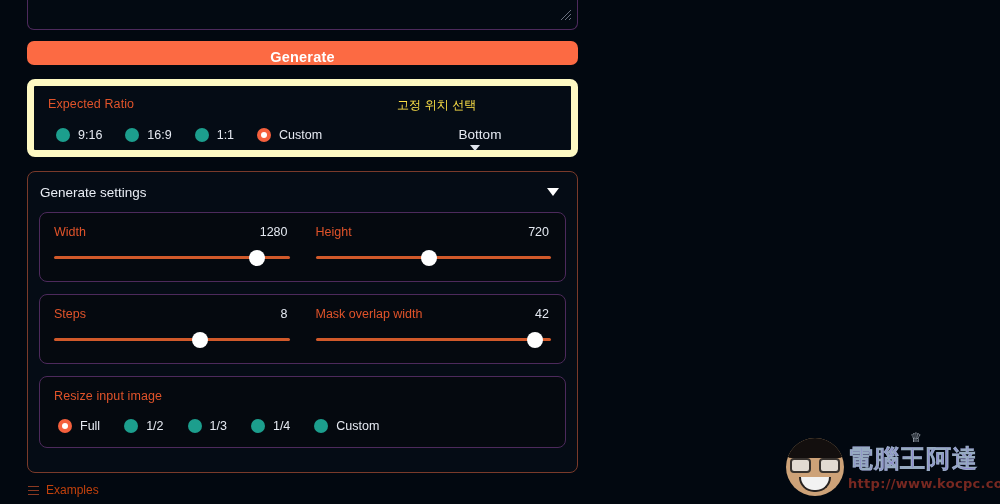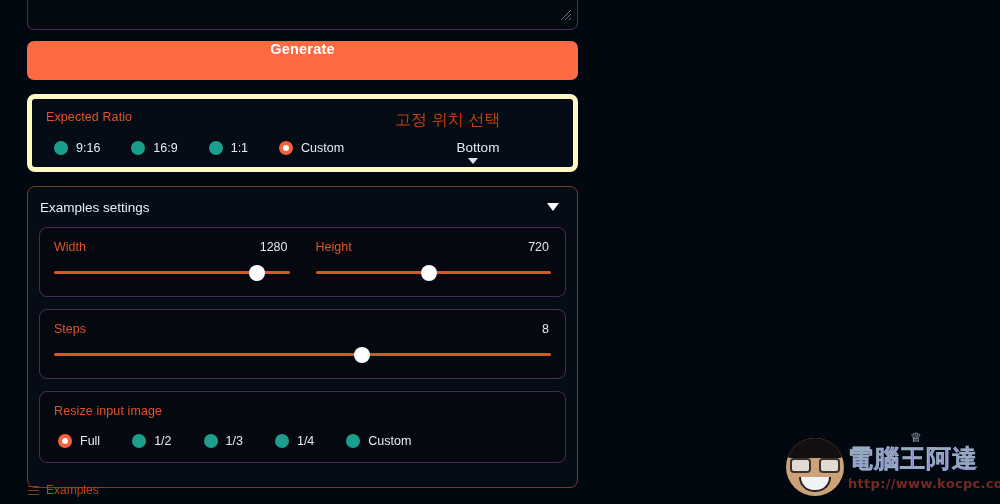--- a/index.html
+++ b/index.html
@@ -41,66 +41,66 @@
     right: 5px;
     top: 9px;
     width: 12px;
     height: 12px;
     opacity: .75;
   }
 
   
   .generate-btn {
     margin-top: 11px;
-    height: 39px;
+    height: 24px;
     width: 100%;
     border: none;
     border-radius: 7px;
     background: #fc6a43;
     color: #ffffff;
     font-size: 14.5px;
     font-weight: bold;
     letter-spacing: .2px;
     cursor: pointer;
     display: flex;
-    align-items: flex-start;
+    align-items: flex-end;
     justify-content: center;
   }
 
   
   .panel {
-    border: 5px solid #fef9c3;
+    border: 7px solid #fef9c3;
     border-radius: 8px;
     background: #050c15;
   }
 
   
   .ratio-panel {
     margin-top: 14px;
     height: 78px;
     position: relative;
     padding: 11px 14px 0 14px;
     display: flex;
   }
   .ratio-left { width: 345px; }
   .ratio-right { flex: 1; position: relative; }
 
   .field-label {
     color: #e0532a;
     font-size: 12.5px;
     letter-spacing: .1px;
   }
-  .field-label.kr { color: #c2410c; font-size: 16px; padding-left: 4px; }
+  .field-label.kr { color: #fde047; font-size: 12px; padding-left: 4px; }
 
   .radio-row {
     display: flex;
     align-items: flex-start;
     margin-top: 17px;
     padding-left: 8px;
-    gap: 8px;
+    gap: 0px;
   }
   .radio-item {
     display: flex;
     align-items: center;
     cursor: pointer;
     margin-right: 23px;
     white-space: nowrap;
   }
   .radio-item:last-child { margin-right: 0; }
   .dot {
@@ -373,21 +373,21 @@
         <div class="dropdown">
           <span class="dd-value">Bottom</span>
           <span class="caret"></span>
         </div>
       </div>
     </div>
 
     <div class="adv">
 
       <div class="adv-head">
-        <span class="adv-title">Examples settings</span>
+        <span class="adv-title">Generate settings</span>
         <span class="tri-down"></span>
       </div>
 
       <div class="sub-panel">
         <div class="slider-row">
 
           <div class="slider-cell">
             <div class="slider-head">
               <span class="slider-name">Width</span>
               <span class="slider-val">1280</span>
@@ -419,20 +419,30 @@
             <div class="slider-head">
               <span class="slider-name">Steps</span>
               <span class="slider-val">8</span>
             </div>
             <div class="track">
               <div class="track-line"></div>
               <div class="thumb" style="left:62%"></div>
             </div>
           </div>
 
+          <div class="slider-cell">
+            <div class="slider-head">
+              <span class="slider-name">Mask overlap width</span>
+              <span class="slider-val">42</span>
+            </div>
+            <div class="track">
+              <div class="track-line"></div>
+              <div class="thumb" style="left:93%"></div>
+            </div>
+          </div>
 
         </div>
       </div>
 
       <div class="sub-panel resize-panel">
         <span class="field-label">Resize input image</span>
         <div class="radio-row">
 
           <div class="radio-item">
             <span class="dot on"></span>

